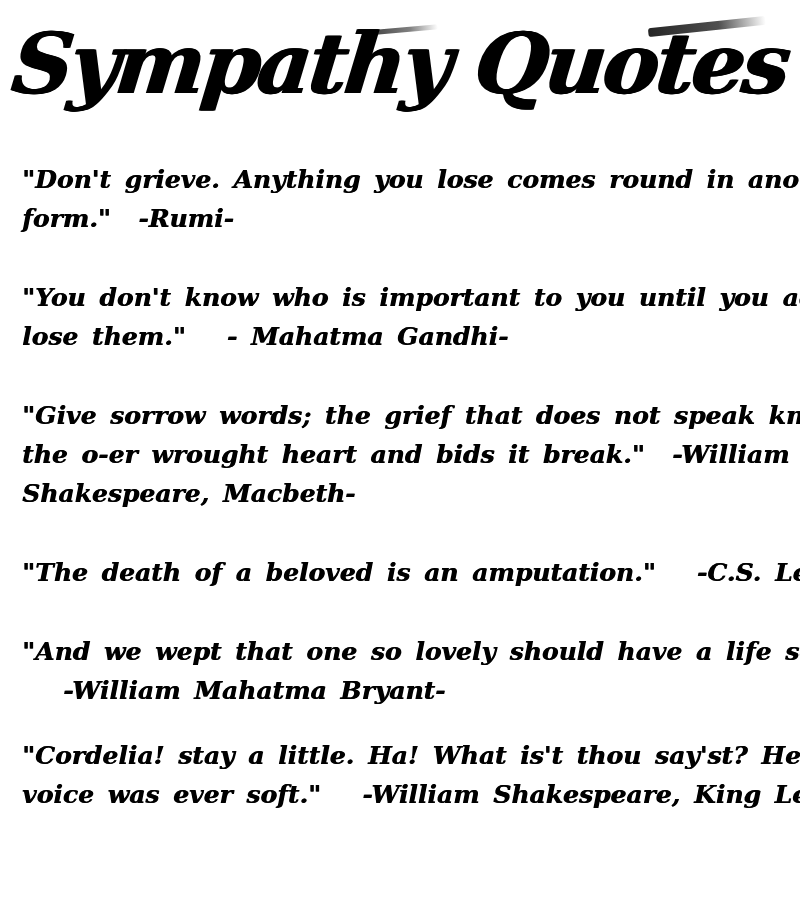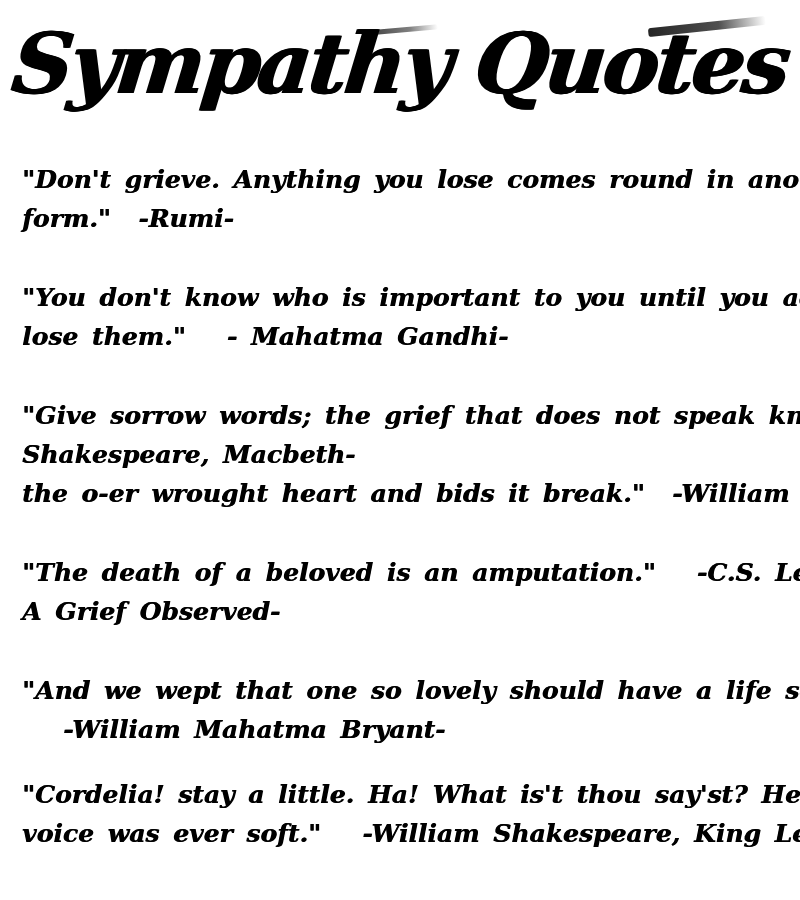--- a/index.html
+++ b/index.html
@@ -98,27 +98,26 @@
       <span class="line">form."  -Rumi-</span>
     </p>
 
     <p class="quote">
       <span class="line">"You don't know who is important to you until you actually</span>
       <span class="line">lose them."   - Mahatma Gandhi-</span>
     </p>
 
     <p class="quote">
       <span class="line">"Give sorrow words; the grief that does not speak knits up</span>
+      <span class="line">the o-er wrought heart and bids it break."  -William</span>
       <span class="line">Shakespeare, Macbeth-</span>
-      <span class="line">the o-er wrought heart and bids it break."  -William</span>
     </p>
 
     <p class="quote">
       <span class="line">"The death of a beloved is an amputation."   -C.S. Lewis,</span>
-      <span class="line">A Grief Observed-</span>
     </p>
 
     <p class="quote tight">
       <span class="line">"And we wept that one so lovely should have a life so brief;"</span>
       <span class="line">   -William Mahatma Bryant-</span>
     </p>
 
     <p class="quote">
       <span class="line">"Cordelia! stay a little. Ha! What is't thou say'st? Her</span>
       <span class="line">voice was ever soft."   -William Shakespeare, King Lear-</span>

